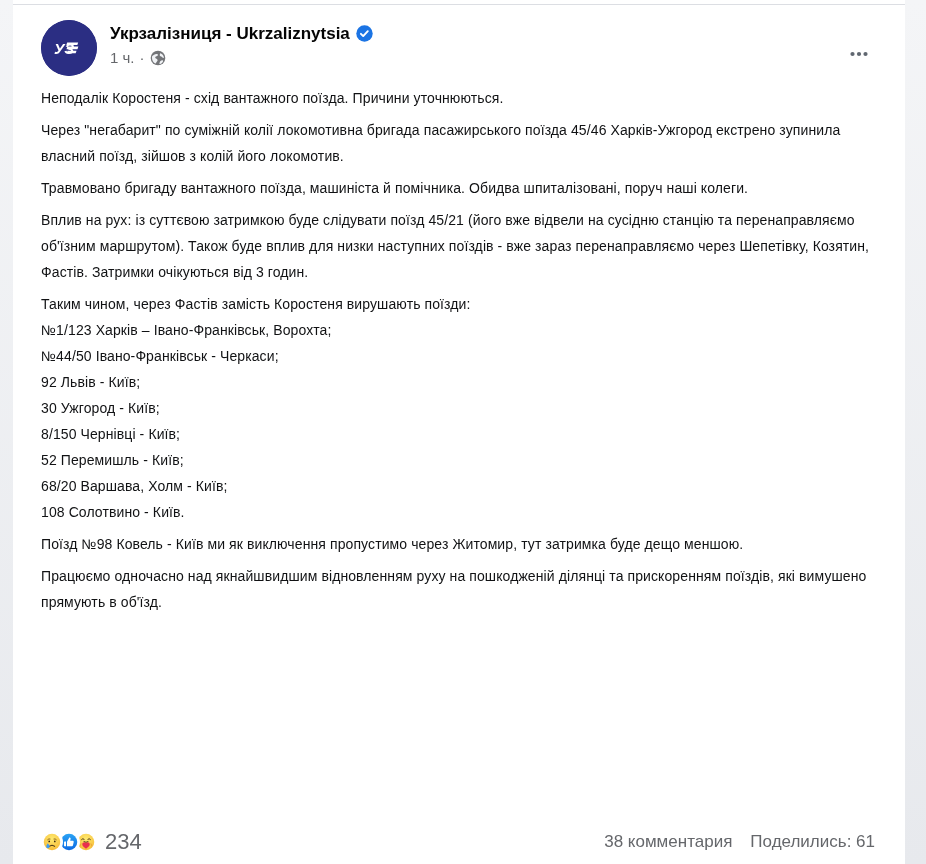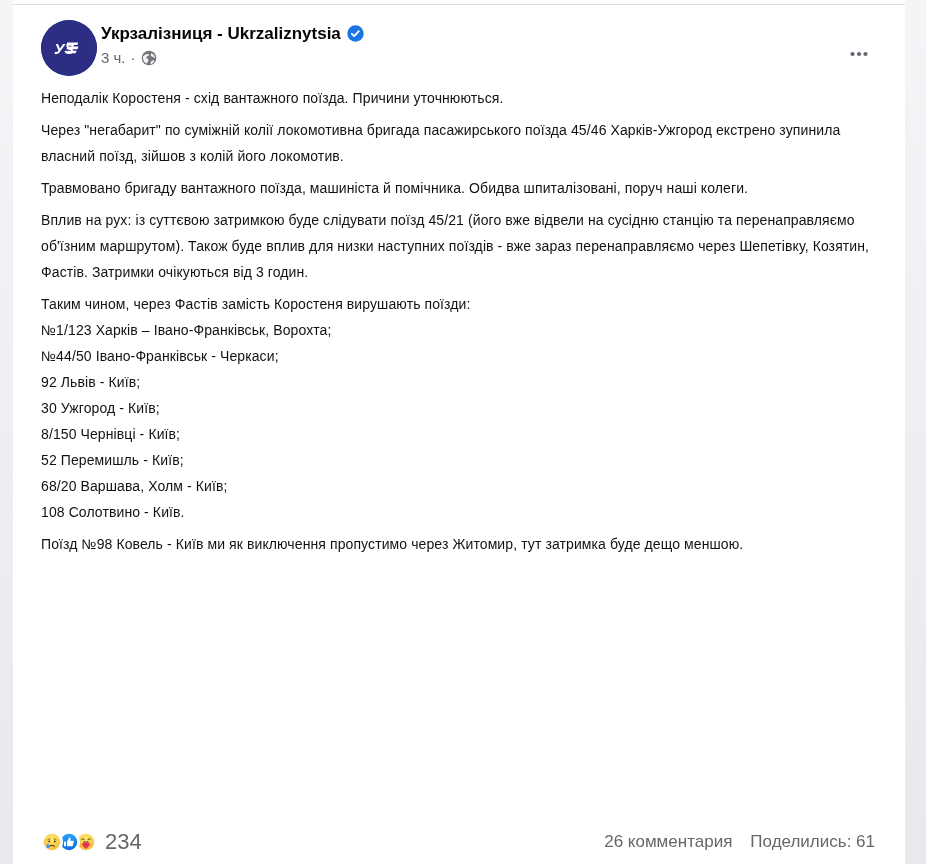--- a/index.html
+++ b/index.html
@@ -20,21 +20,21 @@
     content:""; position:absolute; top:4px; left:0; right:0;
     border-top:1px solid #dcdee3;
   }
   
   .post-header { display:flex; align-items:flex-start; padding:20px 28px 0 28px; }
   .avatar {
     width:56px; height:56px; border-radius:50%; background:#2b2e83;
     flex:0 0 56px; display:flex; align-items:center; justify-content:center;
     cursor:pointer; overflow:hidden;
   }
-  .header-info { margin-left:4px; padding-top:3px; flex:1 1 auto; min-width:0; }
+  .header-info { margin-left:13px; padding-top:3px; flex:1 1 auto; min-width:0; }
   .name-row { display:flex; align-items:center; gap:6px; }
   .page-name {
     font-size:17px; font-weight:700; color:#050505; line-height:21px;
     cursor:pointer; white-space:nowrap;
   }
   .verified { width:17px; height:17px; display:inline-block; flex:0 0 17px; }
   .meta-row {
     margin-top:4px; display:flex; align-items:center; gap:5px;
     font-size:15px; color:#65676b; line-height:19px; cursor:pointer;
   }
@@ -88,21 +88,21 @@
     </div>
     <div class="header-info">
       <div class="name-row">
         <span class="page-name">Укрзалізниця - Ukrzaliznytsia</span>
         <svg class="verified" viewBox="0 0 17 17">
           <circle cx="8.5" cy="8.5" r="8.2" fill="#1b74e4"></circle>
           <path d="M4.9 8.8l2.3 2.3 4.6-4.9" fill="none" stroke="#ffffff" stroke-width="1.9" stroke-linecap="round" stroke-linejoin="round"></path>
         </svg>
       </div>
       <div class="meta-row">
-        <span>3 ч.</span>
+        <span>1 ч.</span>
         <span>·</span>
         <svg width="16" height="16" viewBox="0 0 16 16">
           <circle cx="8" cy="8" r="7.3" fill="#737578"></circle>
           <path d="M2 6.2c1.5-.8 2.6-2.4 5-2.2 1.2.1 1.2 1.4.2 1.9-.9.4-2 .6-2 1.7 0 1 1.3.9 2 1.6.8.8.2 2-.6 2.7-.7.6-.4 1.6-1.4 1.5C3.2 12.6 2 10 2 8c0-.6 0-1.3.2-1.8z" fill="#f0f2f5"></path>
           <path d="M10.6 3.2c1.6.6 3 2.3 3.3 4 .1.7-.7.9-1.2.5-.5-.5-.8-1.1-1.6-1.2-.8-.1-1.5-.6-1.3-1.4.1-.7 0-1.5.8-1.9z" fill="#f0f2f5"></path>
           <path d="M12.9 10.4c.4.3.2 1-.1 1.5-.6.9-1.5 1.6-2.5 2-.6.2-1.1-.4-.8-1 .3-.6.5-1.3 1-1.8.6-.6 1.7-1.2 2.4-.7z" fill="#f0f2f5"></path>
         </svg>
       </div>
     </div>
     <button class="menu-btn">
@@ -122,20 +122,21 @@
     <p>Таким чином, через Фастів замість Коростеня вирушають поїзди:
 №1/123 Харків – Івано-Франківськ, Ворохта;
 №44/50 Івано-Франківськ - Черкаси;
 92 Львів - Київ;
 30 Ужгород - Київ;
 8/150 Чернівці - Київ;
 52 Перемишль - Київ;
 68/20 Варшава, Холм - Київ;
 108 Солотвино - Київ.</p>
     <p>Поїзд №98 Ковель - Київ ми як виключення пропустимо через Житомир, тут затримка буде дещо меншою.</p>
+    <p>Працюємо одночасно над якнайшвидшим відновленням руху на пошкодженій ділянці та прискоренням поїздів, які вимушено прямують в об'їзд.</p>
   </div>
 
   <div class="post-footer">
     <div class="reactions">
       <span class="reaction-chip sad">
         <svg viewBox="0 0 24 24">
           <defs>
             <radialGradient id="sadGrad" cx="50%" cy="30%" r="80%">
               <stop offset="0%" stop-color="#feea70"></stop>
                 <stop offset="100%" stop-color="#f6b52e"></stop>
@@ -174,18 +175,18 @@
           <path d="M6.1 8.6q1.6-2 3.4-.3" fill="none" stroke="#3a2a10" stroke-width="1.2" stroke-linecap="round"></path>
           <path d="M17.9 8.6q-1.6-2-3.4-.3" fill="none" stroke="#3a2a10" stroke-width="1.2" stroke-linecap="round"></path>
           <path d="M9.3 11.6q2.7 1.9 5.4 0" fill="none" stroke="#3a2a10" stroke-width="1.2" stroke-linecap="round"></path>
           <path d="M12 21c-3.1-1.9-5-3.8-5-5.9 0-1.5 1.2-2.7 2.7-2.7 1 0 1.8.5 2.3 1.3.5-.8 1.3-1.3 2.3-1.3 1.5 0 2.7 1.2 2.7 2.7 0 2.1-1.9 4-5 5.9z" fill="#e9304e"></path>
           <path d="M5.5 14.5q-1.3 1-1.1 2.6M18.5 14.5q1.3 1 1.1 2.6" fill="none" stroke="#eda83a" stroke-width="1.6" stroke-linecap="round"></path>
         </svg>
       </span>
       <span class="reaction-count">234</span>
     </div>
     <div class="footer-meta">
-      <span>26 комментария</span>
+      <span>38 комментария</span>
       <span>Поделились: 61</span>
     </div>
   </div>
 
 </div>
 
 </body></html>

